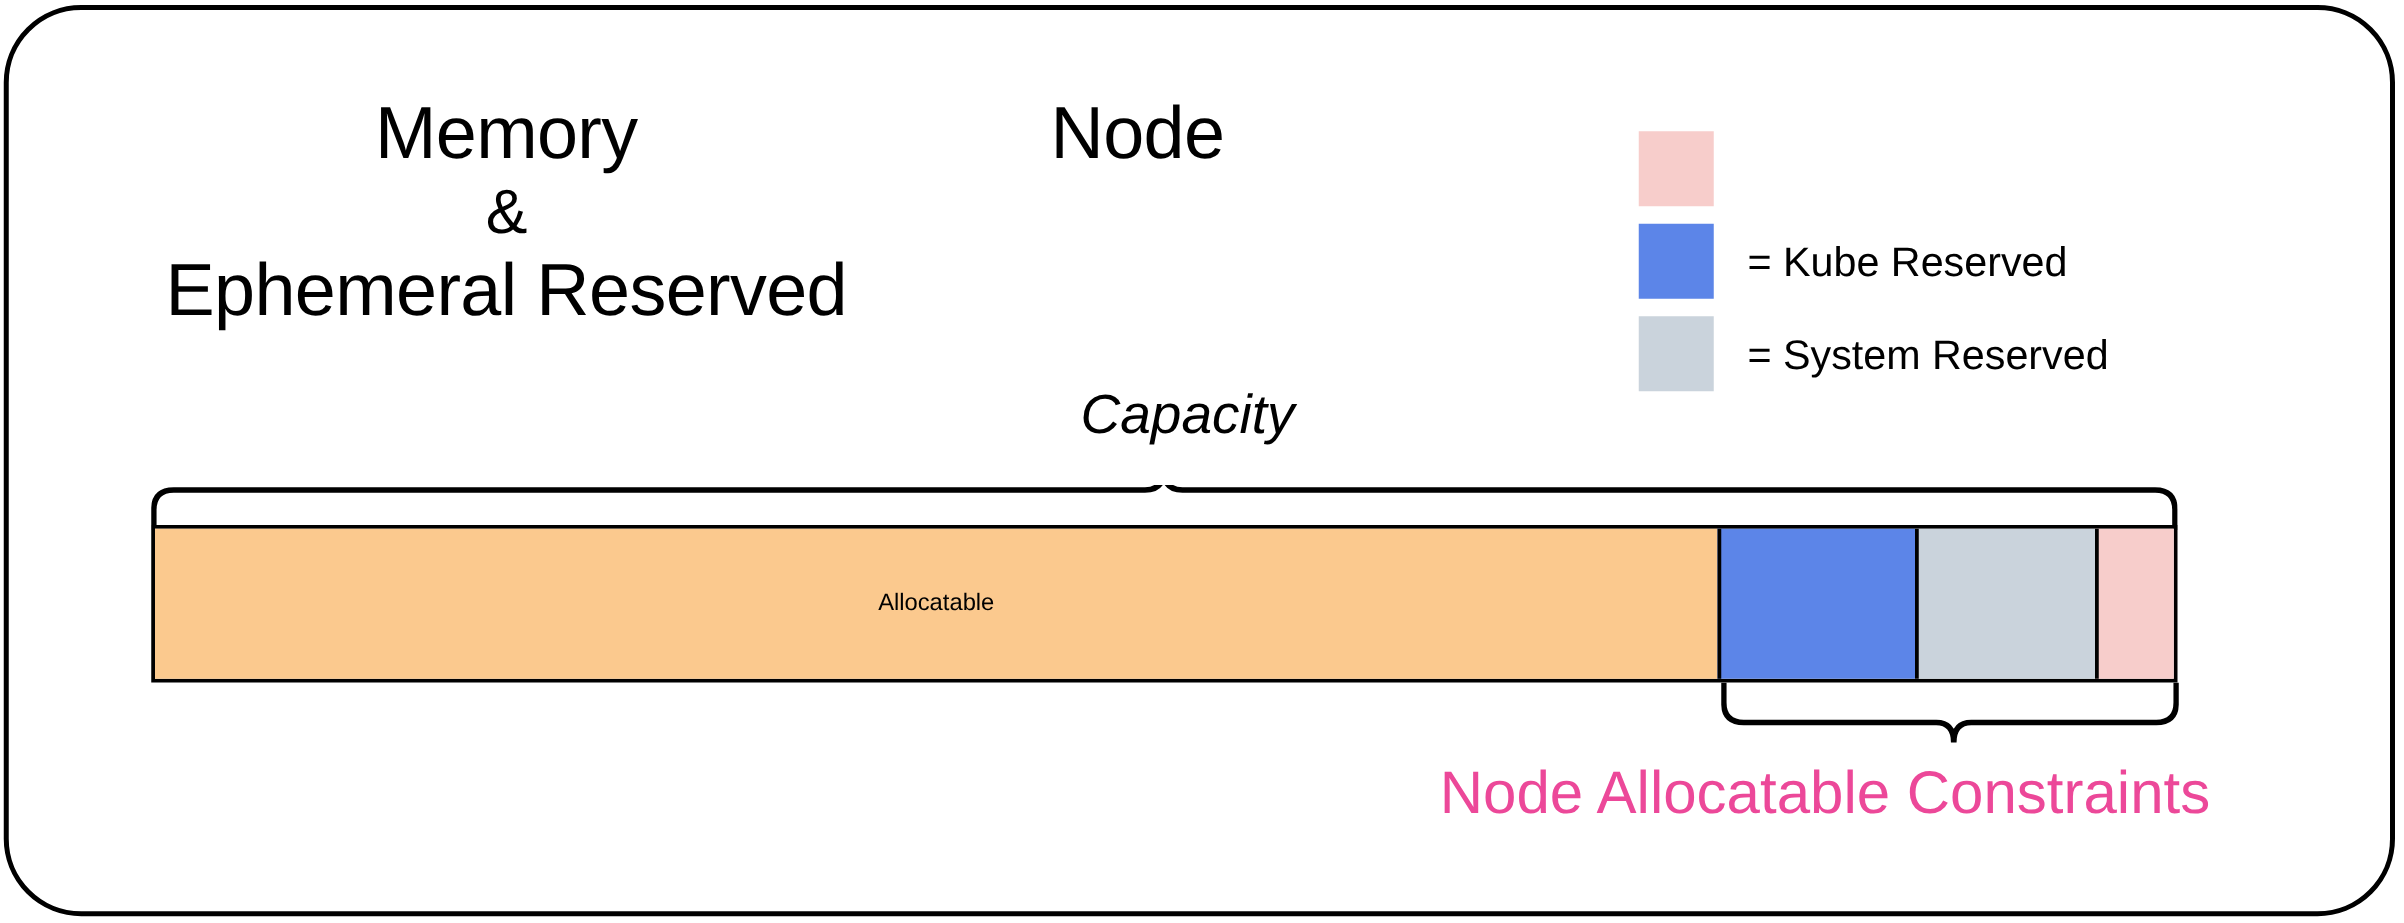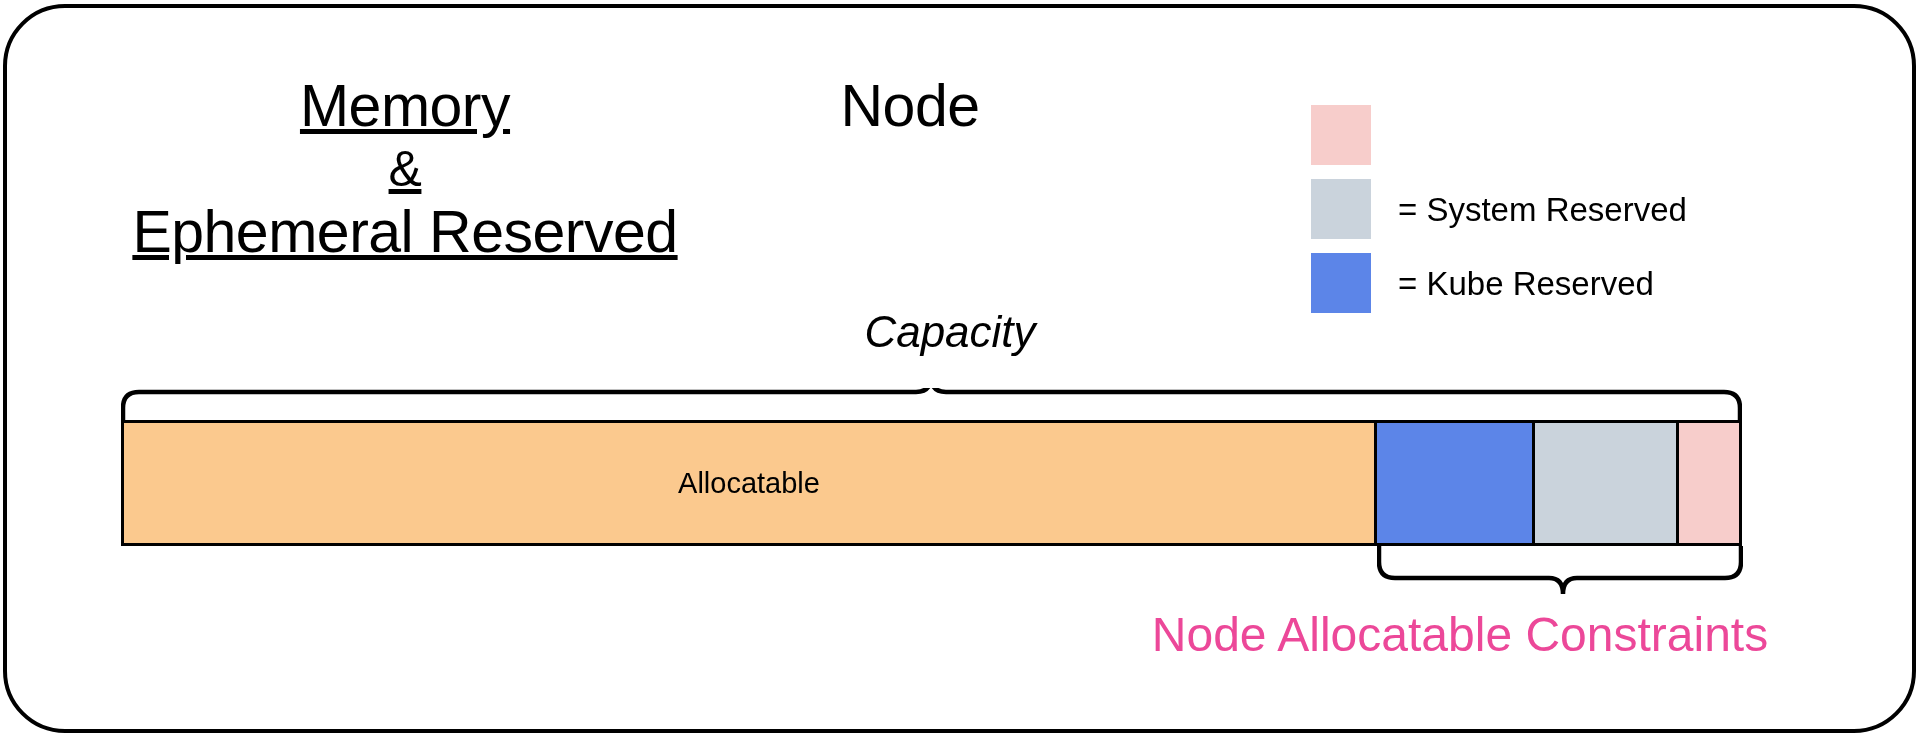--- a/index.html
+++ b/index.html
@@ -37,21 +37,20 @@
     left: 60px;
     top: 72px;
     width: 690px;
     text-align: center;
     line-height: 1.16;
     font-size: 59px;
     font-weight: 400;
     letter-spacing: -0.5px;
     color: #000000;
     white-space: nowrap;
-    text-decoration: underline;
   }
   .left-heading .hl-line { display: block; }
   .left-heading .hl-amp { font-size: 50px; }
   
   .node-title {
     position: absolute;
     left: 700px;
     top: 72px;
     width: 420px;
     text-align: center;
@@ -119,21 +118,21 @@
   .seg {
     height: 100%;
     box-sizing: border-box;
     display: flex;
     align-items: center;
     justify-content: center;
     position: relative;
   }
   .seg + .seg { border-left: 3px solid #000000; }
   .seg-label {
-    font-size: 29px;
+    font-size: 19px;
     color: #000000;
     white-space: nowrap;
   }
   
   .constraints-brace {
     position: absolute;
     left: 1377px;
     top: 546px;
     width: 366px;
     height: 50px;
@@ -162,26 +161,26 @@
     <span class="hl-line">Ephemeral Reserved</span>
   </div>
 
   <div class="node-title">Node</div>
 
   <div class="legend">
     <div class="legend-row">
       <span class="legend-swatch" style="background:#F7CDCB"></span>
     </div>
     <div class="legend-row">
+      <span class="legend-swatch" style="background:#5C85E8"></span>
+      <span class="legend-text">= Kube Reserved</span>
+    </div>
+    <div class="legend-row">
       <span class="legend-swatch" style="background:#CAD3DC"></span>
       <span class="legend-text">= System Reserved</span>
-    </div>
-    <div class="legend-row">
-      <span class="legend-swatch" style="background:#5C85E8"></span>
-      <span class="legend-text">= Kube Reserved</span>
     </div>
   </div>
 
   <div class="capacity-label">Capacity</div>
 
   <svg class="capacity-brace" viewBox="0 0 1621 36" preserveAspectRatio="none">
     <path d="M 2 36 L 2 20 Q 2 4 18 4 L 795 4 Q 810 4 810 -12 Q 810 4 825 4 L 1603 4 Q 1619 4 1619 20 L 1619 36" fill="none" stroke="#000000" stroke-width="4.5" vector-effect="non-scaling-stroke"></path>
   </svg>
 
   <div class="bar">

